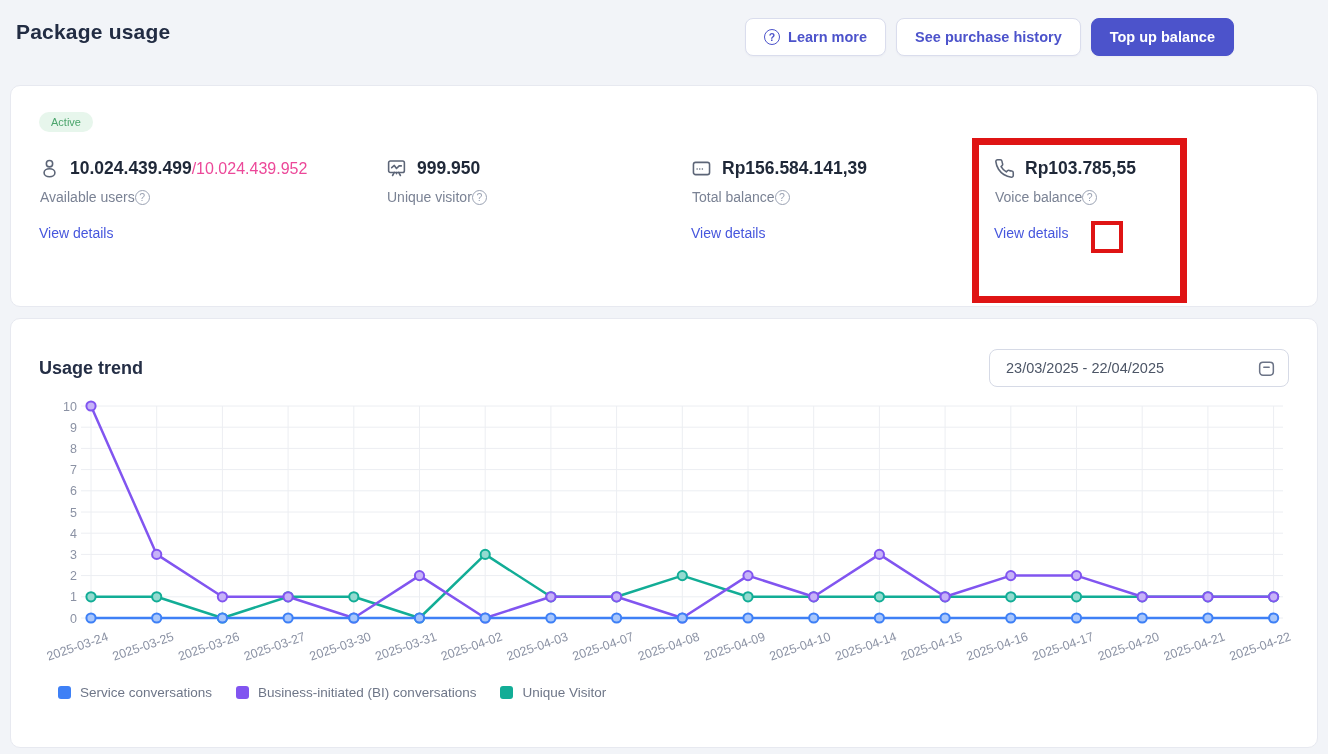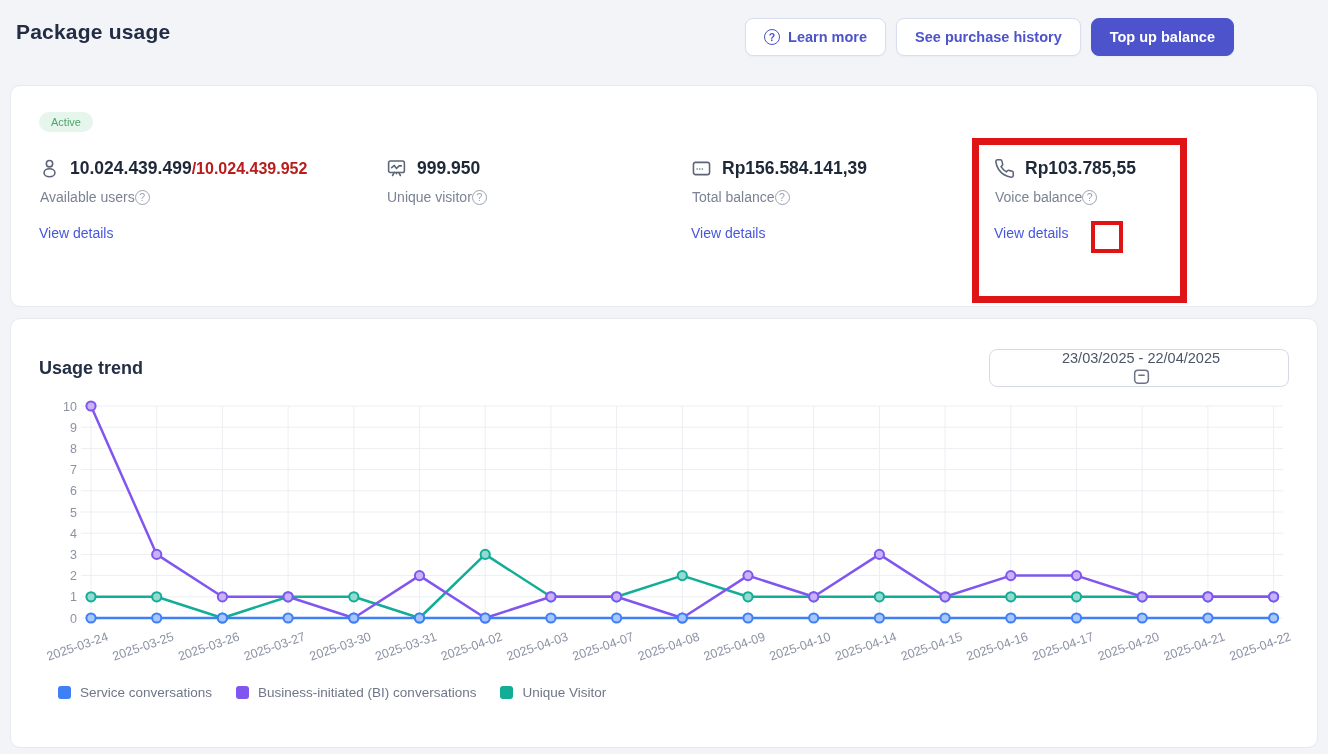--- a/index.html
+++ b/index.html
@@ -53,21 +53,21 @@
   }
   .pkg-expires { padding:8px 28px 0; color:#9aa2b3; font-size:14.5px; }
 
   .stats-row { position:relative; margin:26px 28px 0; height:110px; }
   .stat { position:absolute; top:0; }
   .stat.c1 { left:0; }   .stat.c2 { left:347px; }
   .stat.c3 { left:652px; } .stat.c4 { left:955px; }
   .stat-value-row { display:flex; align-items:center; gap:10px; }
   .stat-icon { width:21px; height:21px; color:#5c6577; flex:0 0 auto; }
   .stat-value { font-size:17.5px; font-weight:700; color:#1f2838; white-space:nowrap; }
-  .stat-value .secondary { font-weight:700; color:#b91c1c; font-size:16px; }
+  .stat-value .secondary { font-weight:400; color:#ec4899; font-size:16px; }
   .stat-label { display:flex; align-items:center; gap:0; margin:10px 0 0 1px;
                 color:#7a8294; font-size:14px; }
   .view-details { margin-top:20px; font-size:14px; color:#4656dd; cursor:pointer; display:inline-block; }
 
   
   .anno-big {
     position:absolute; left:972px; top:138px; width:215px; height:165px;
     border:7px solid #df1414; z-index:5; pointer-events:none;
   }
   .anno-small {
@@ -75,21 +75,21 @@
     border:4px solid #df1414; z-index:6; pointer-events:none;
   }
 
   
   .trend-header { display:flex; justify-content:space-between; align-items:center;
                   padding:30px 28px 0; }
   .trend-title { font-size:18px; font-weight:700; color:#242e45; }
   .date-picker {
     width:300px; height:38px; border:1px solid #d6dae6; border-radius:8px;
     display:flex; align-items:center; justify-content:space-between;
-    padding:0 12px 0 16px; background:#fff; cursor:pointer;flex-direction:column;
+    padding:0 12px 0 16px; background:#fff; cursor:pointer;
   }
   .date-text { font-size:14.5px; color:#4c5566; }
   .cal-icon { color:#6b7386; }
 
   #trend-svg { display:block; margin-top:2px; }
 
   .legend { display:flex; align-items:center; gap:24px; padding-left:47px; margin-top:-6px; }
   .legend-item { display:flex; align-items:center; gap:9px; cursor:pointer; }
   .legend-swatch { width:13px; height:13px; border-radius:3px; }
   .legend-label { font-size:13.5px; color:#6e7688; }

